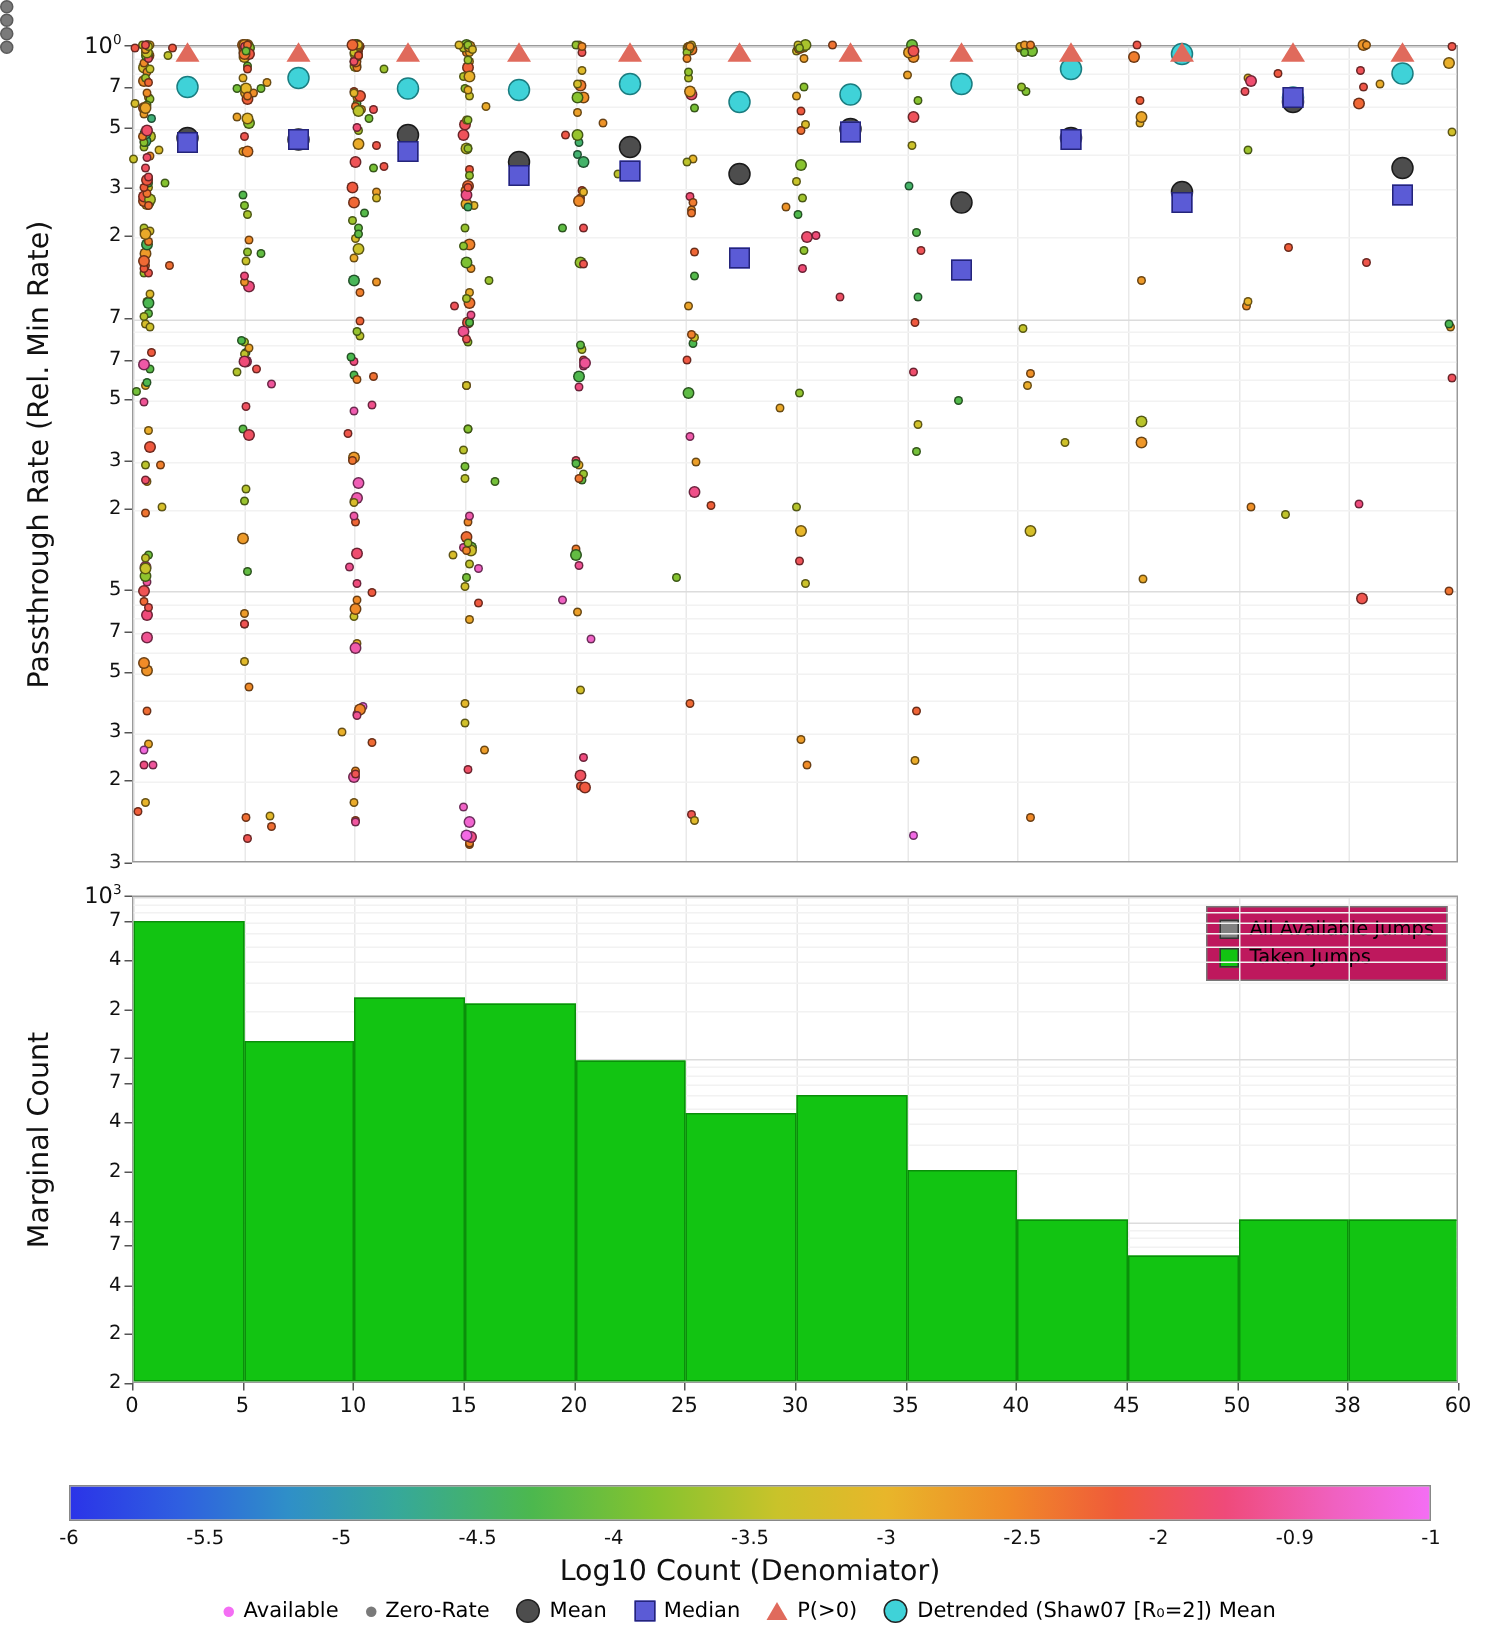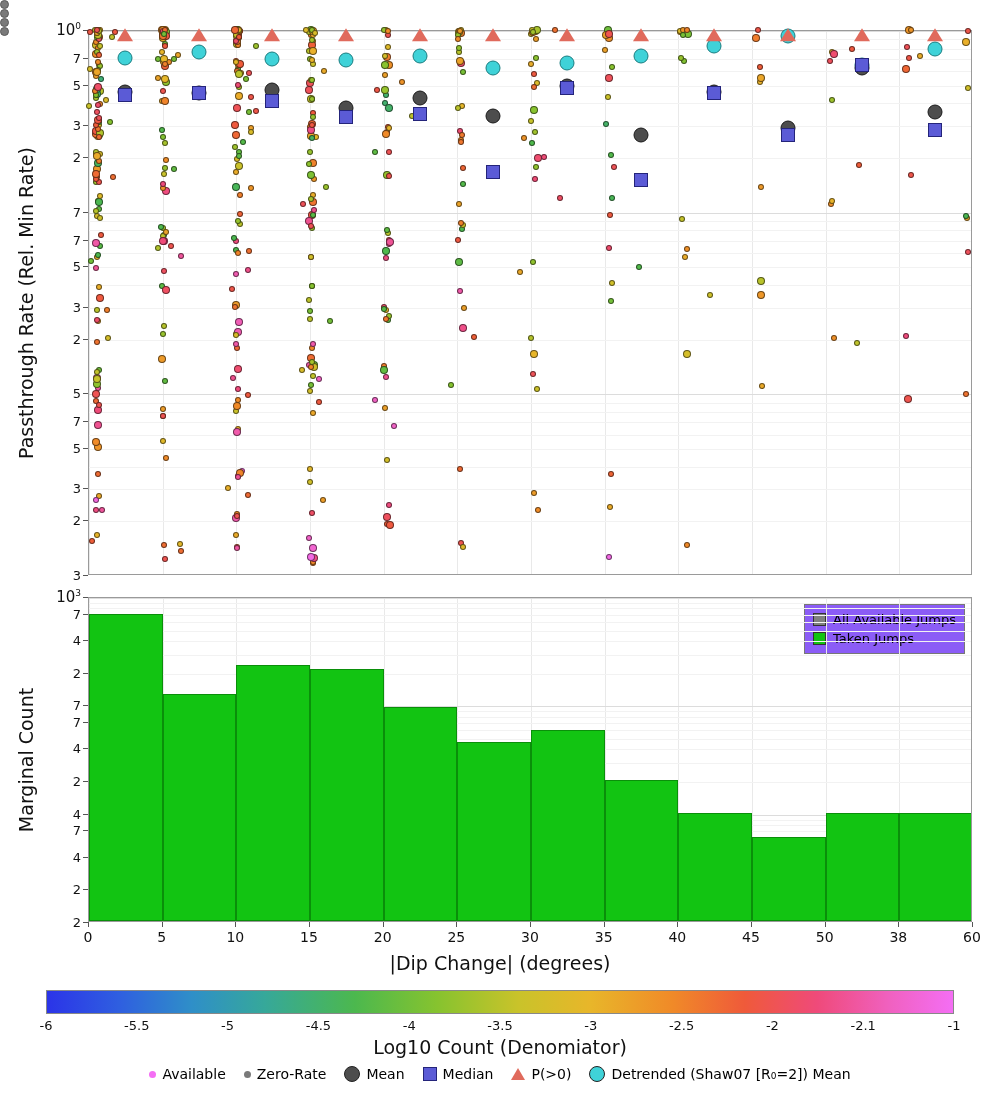--- a/index.html
+++ b/index.html
@@ -56,21 +56,21 @@
   .detr{border-radius:50%;background:#3fd2d8;border:1px solid #1a7d80;width:15px;height:15px;}
   .ptri{width:0;height:0;border-left:8px solid transparent;border-right:8px solid transparent;
         border-bottom:13px solid #e06a5c;transform:translate(-50%,-60%);background:none;}
   .zero{border-radius:50%;background:#7a7a7a;border:1px solid #5a5a5a;width:7px;height:7px;}
 
   
   .bar{position:absolute;bottom:0;background:#12c412;border:1px solid #0a8f0a;box-sizing:border-box;}
 
   
   #hist-legend{
-    position:absolute;right:6px;top:6px;background:#8b5cf6;border:1px solid #777;
+    position:absolute;right:6px;top:6px;background:#be185d;border:1px solid #777;
     padding:5px 8px;font-size:13px;line-height:19px;
   }
   #hist-legend .row{display:flex;align-items:center;gap:7px;}
   .sw{display:inline-block;width:11px;height:11px;border:1px solid #333;}
 
   
   #cbar{
     position:absolute;left:46px;top:990px;width:908px;height:24px;
     border:1px solid #888;box-sizing:border-box;
     background:linear-gradient(to right,
@@ -197,21 +197,20 @@
       <div class="bar" style="left: 294.667px; width: 73.6667px; height: 214.253px;"></div>
       <div class="bar" style="left: 368.333px; width: 73.6667px; height: 179.098px;"></div>
       <div class="bar" style="left: 442px; width: 73.6667px; height: 191.038px;"></div>
       <div class="bar" style="left: 515.667px; width: 73.6667px; height: 140.945px;"></div>
       <div class="bar" style="left: 589.333px; width: 73.6667px; height: 108.333px;"></div>
       <div class="bar" style="left: 663px; width: 73.6667px; height: 84.2997px;"></div>
       <div class="bar" style="left: 736.667px; width: 73.6667px; height: 108.333px;"></div>
       <div class="bar" style="left: 810.333px; width: 73.6667px; height: 108.333px;"></div>
     </div>
   <div class="ylabel" id="ylabel-hist" style="left: 26px; top: 759.5px; transform: rotate(-90deg) translate(-50%, -50%);">Marginal Count</div>
-  <div class="xlabel" id="xlabel-hist" style="top:952px">|Dip Change| (degrees)</div>
 
   <div id="cbar"></div>
   <div class="cbar-label" style="top:1036px">Log10 Count (Denomiator)</div>
 
   <div id="bottom-legend">
       <div class="item">
         <span class="m-dot" style="background: rgb(244, 110, 244);"></span>
         <span>Available</span>
       </div>
       <div class="item">
@@ -931,15 +930,15 @@
     <div class="tickmark" style="left: 972px; top: 922px; width: 1px; height: 5px;"></div>
     <div class="cbtick" style="left: 46px; top: 1018px;">-6</div>
     <div class="cbtick" style="left: 136.8px; top: 1018px;">-5.5</div>
     <div class="cbtick" style="left: 227.6px; top: 1018px;">-5</div>
     <div class="cbtick" style="left: 318.4px; top: 1018px;">-4.5</div>
     <div class="cbtick" style="left: 409.2px; top: 1018px;">-4</div>
     <div class="cbtick" style="left: 500px; top: 1018px;">-3.5</div>
     <div class="cbtick" style="left: 590.8px; top: 1018px;">-3</div>
     <div class="cbtick" style="left: 681.6px; top: 1018px;">-2.5</div>
     <div class="cbtick" style="left: 772.4px; top: 1018px;">-2</div>
-    <div class="cbtick" style="left: 863.2px; top: 1018px;">-2.1</div>
+    <div class="cbtick" style="left: 863.2px; top: 1018px;">-0.9</div>
     <div class="cbtick" style="left: 954px; top: 1018px;">-1</div>
   </div>
 
 </body></html>

